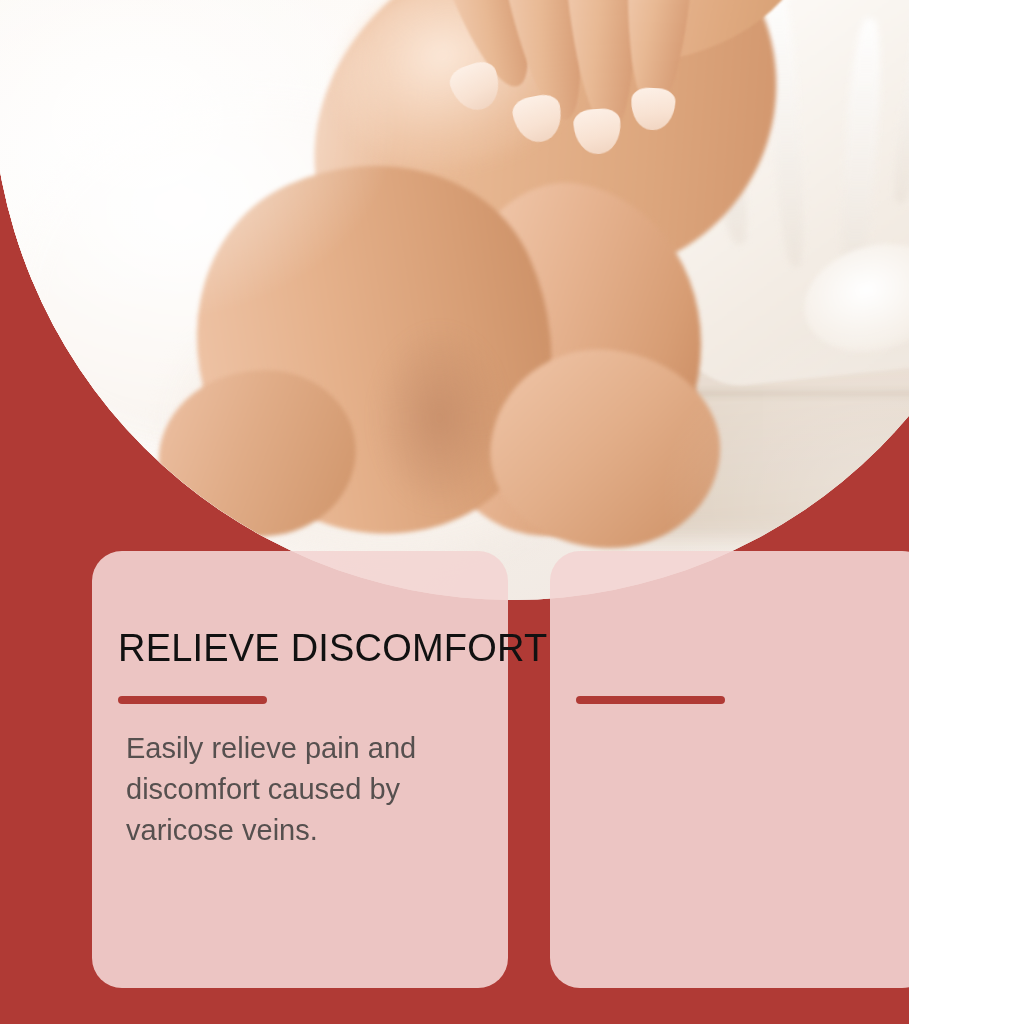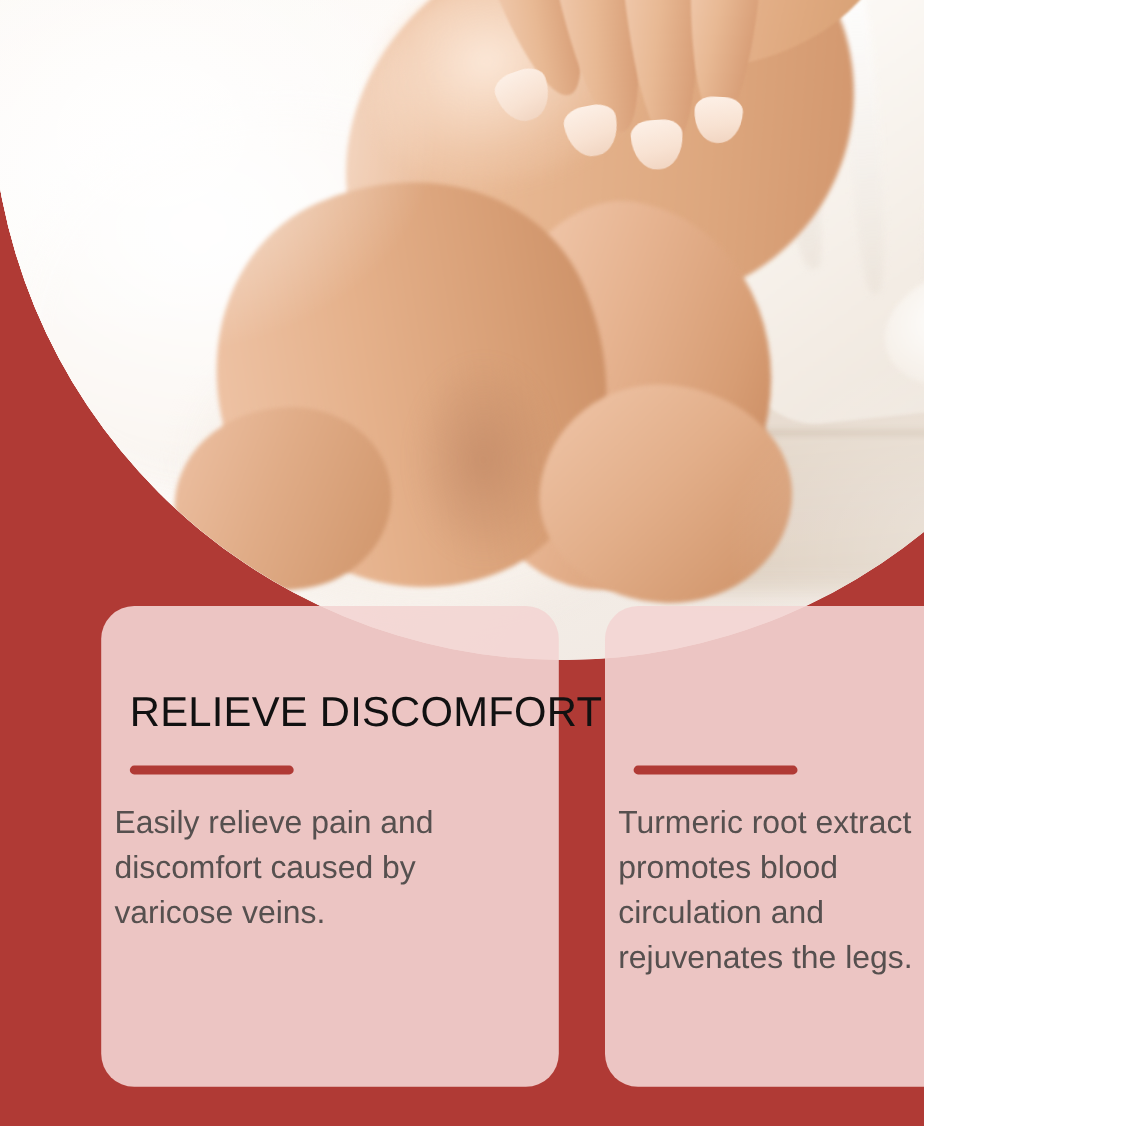--- a/index.html
+++ b/index.html
@@ -7,21 +7,21 @@
 
   html, body {
     width: 1024px;
     height: 1024px;
     overflow: hidden;
     font-family: "Liberation Sans", sans-serif;
   }
 
   #poster {
     position: relative;
-    width: 840px;
+    width: 909px;
     height: 1024px;
     background: #b03a35;
     overflow: hidden;
   }
 
   
   #photo-circle {
     position: absolute;
     left: -8px;
     top: -440px;
@@ -250,21 +250,21 @@
     position: absolute;
     left: 26px;
     top: 145px;
     width: 149px;
     height: 8px;
     border-radius: 5px;
     background: #b03a35;
   }
   .card-body {
     position: absolute;
-    left: 12px;
+    left: 34px;
     top: 177px;
     width: 330px;
     font-size: 29px;
     line-height: 41px;
     color: #56504f;
     font-weight: 400;
   }
   #card-right .card-body { width: 320px; }
 </style>
 </head>
@@ -312,16 +312,15 @@
   </div>
 
   <div class="card" id="card-left">
     <div class="card-title">RELIEVE DISCOMFORT</div>
     <div class="card-divider"></div>
     <div class="card-body">Easily relieve pain and discomfort caused by varicose veins.</div>
   </div>
 
   <div class="card" id="card-right">
     <div class="card-divider"></div>
-    <div class="card-body">Turmeric root extract promotes blood circulation and rejuvenates the legs.</div>
   </div>
 
 </div>
 
 </body></html>

